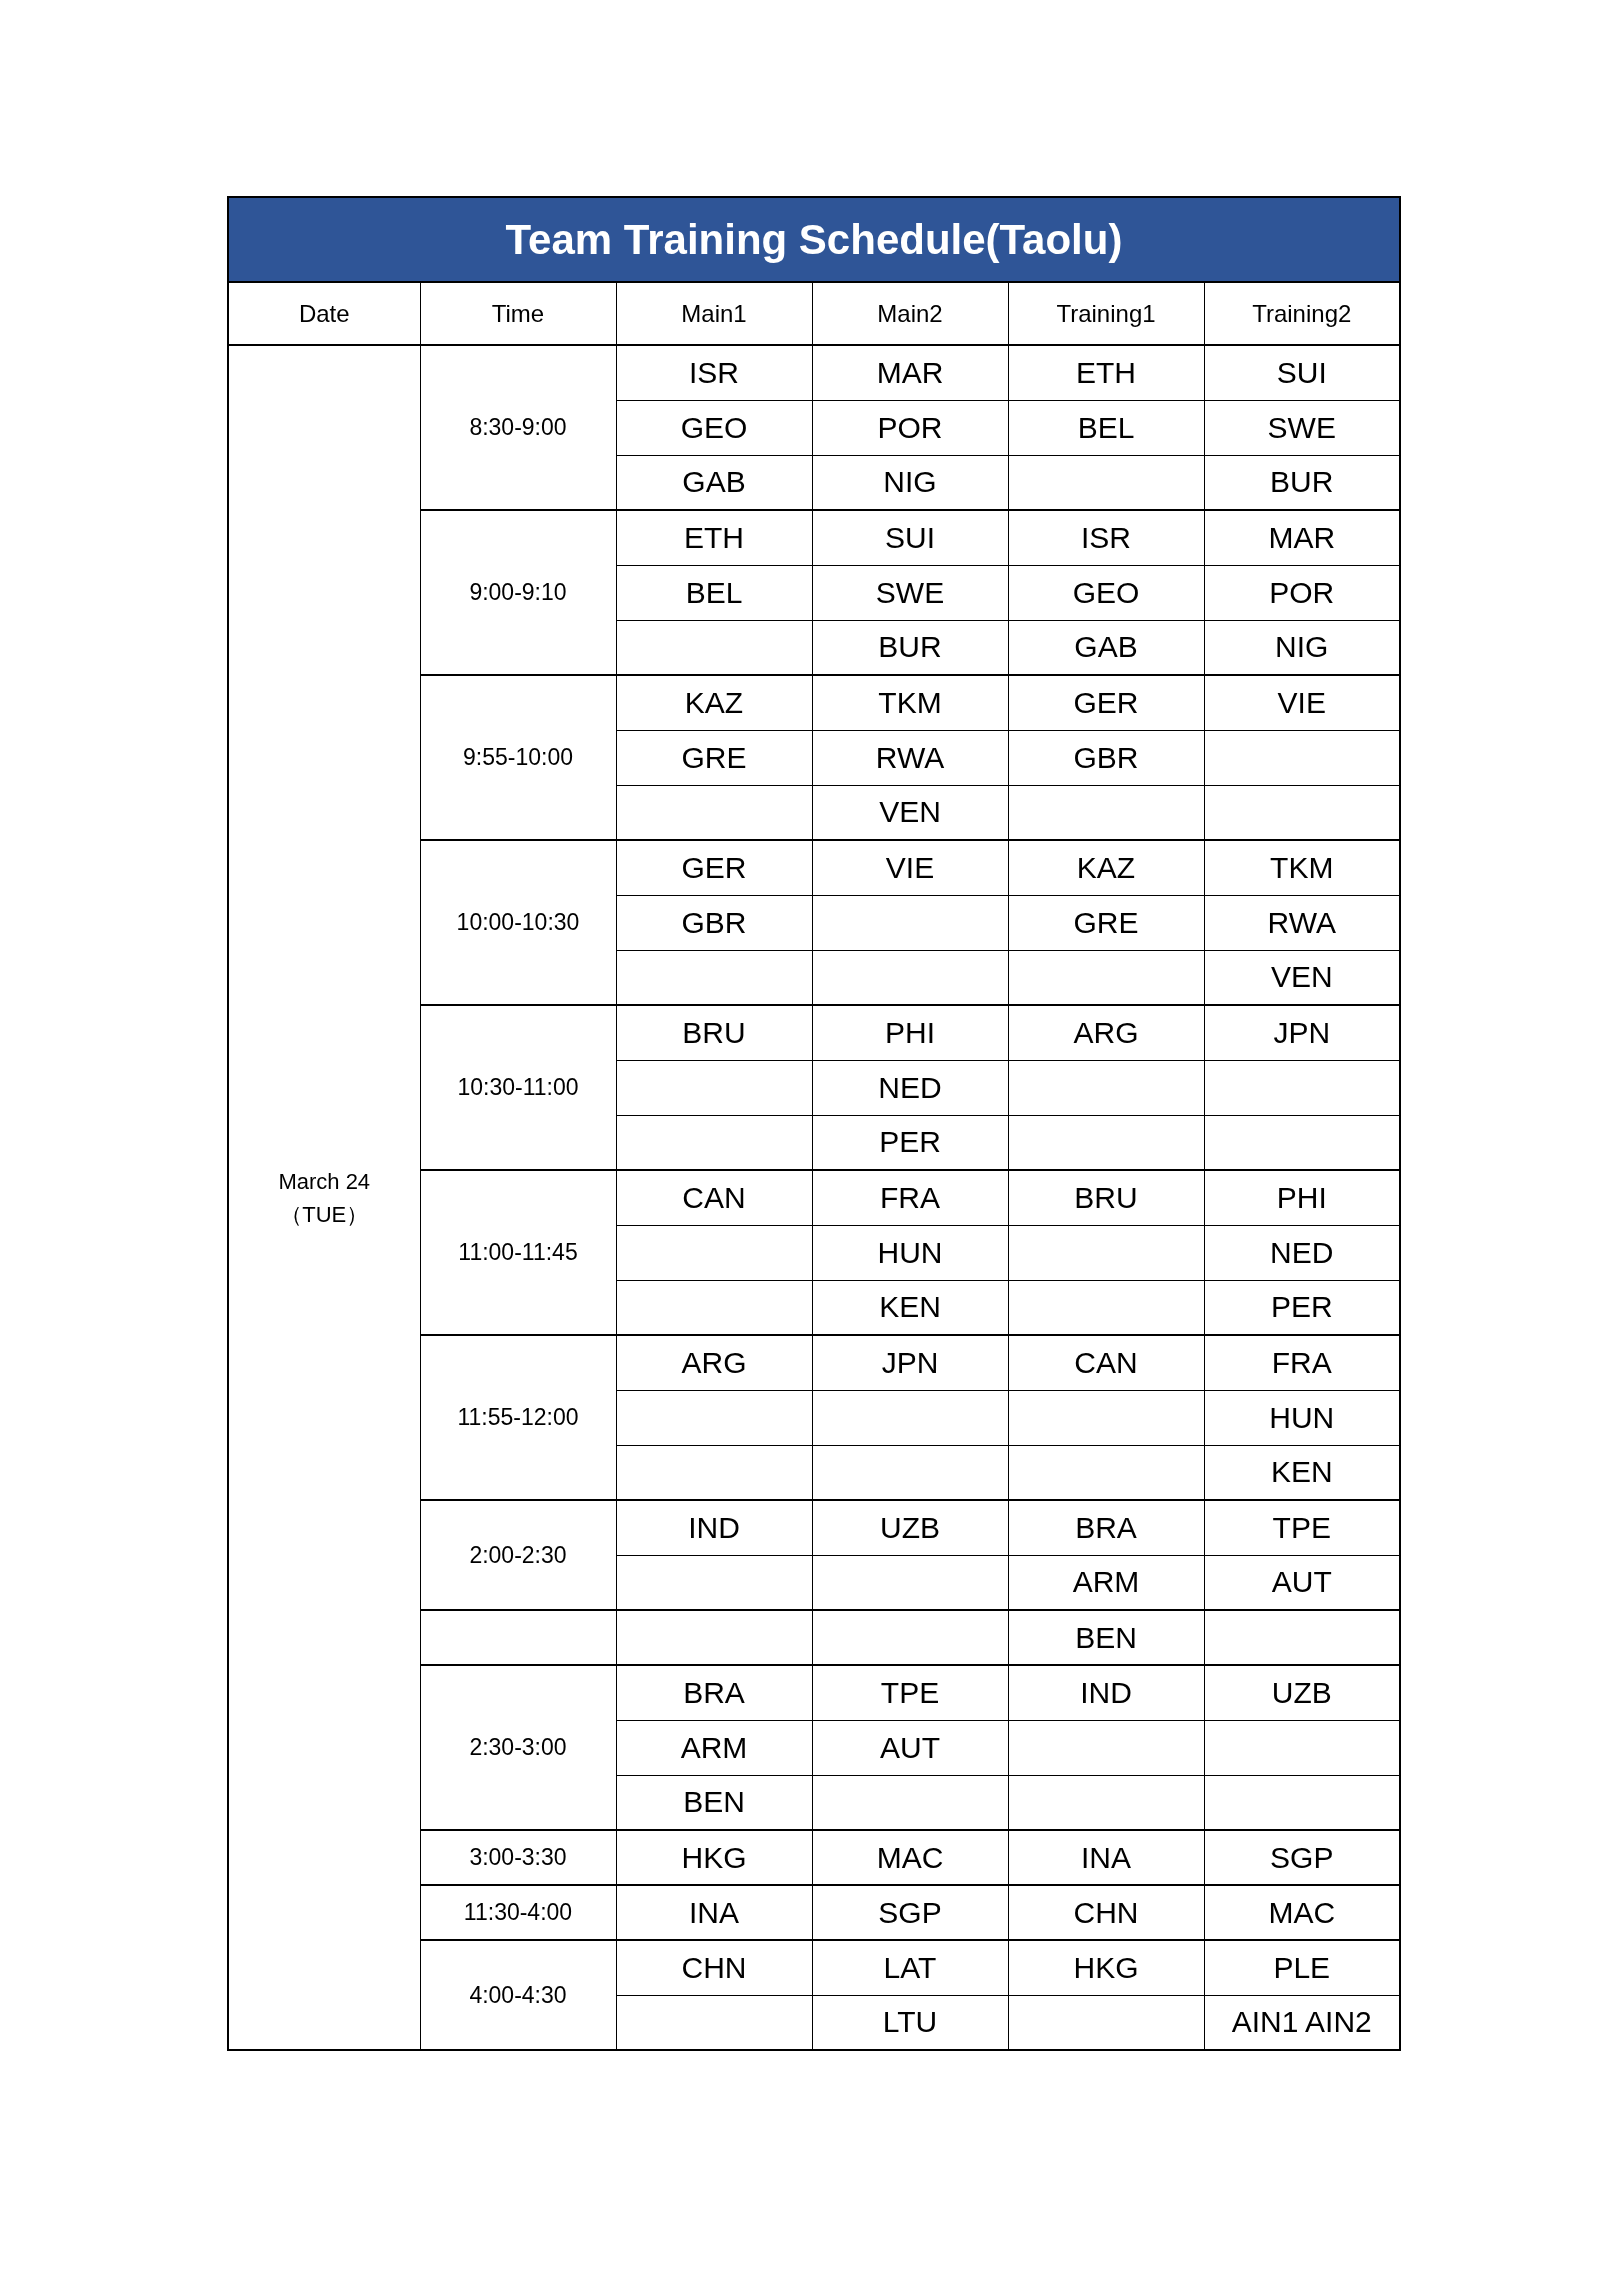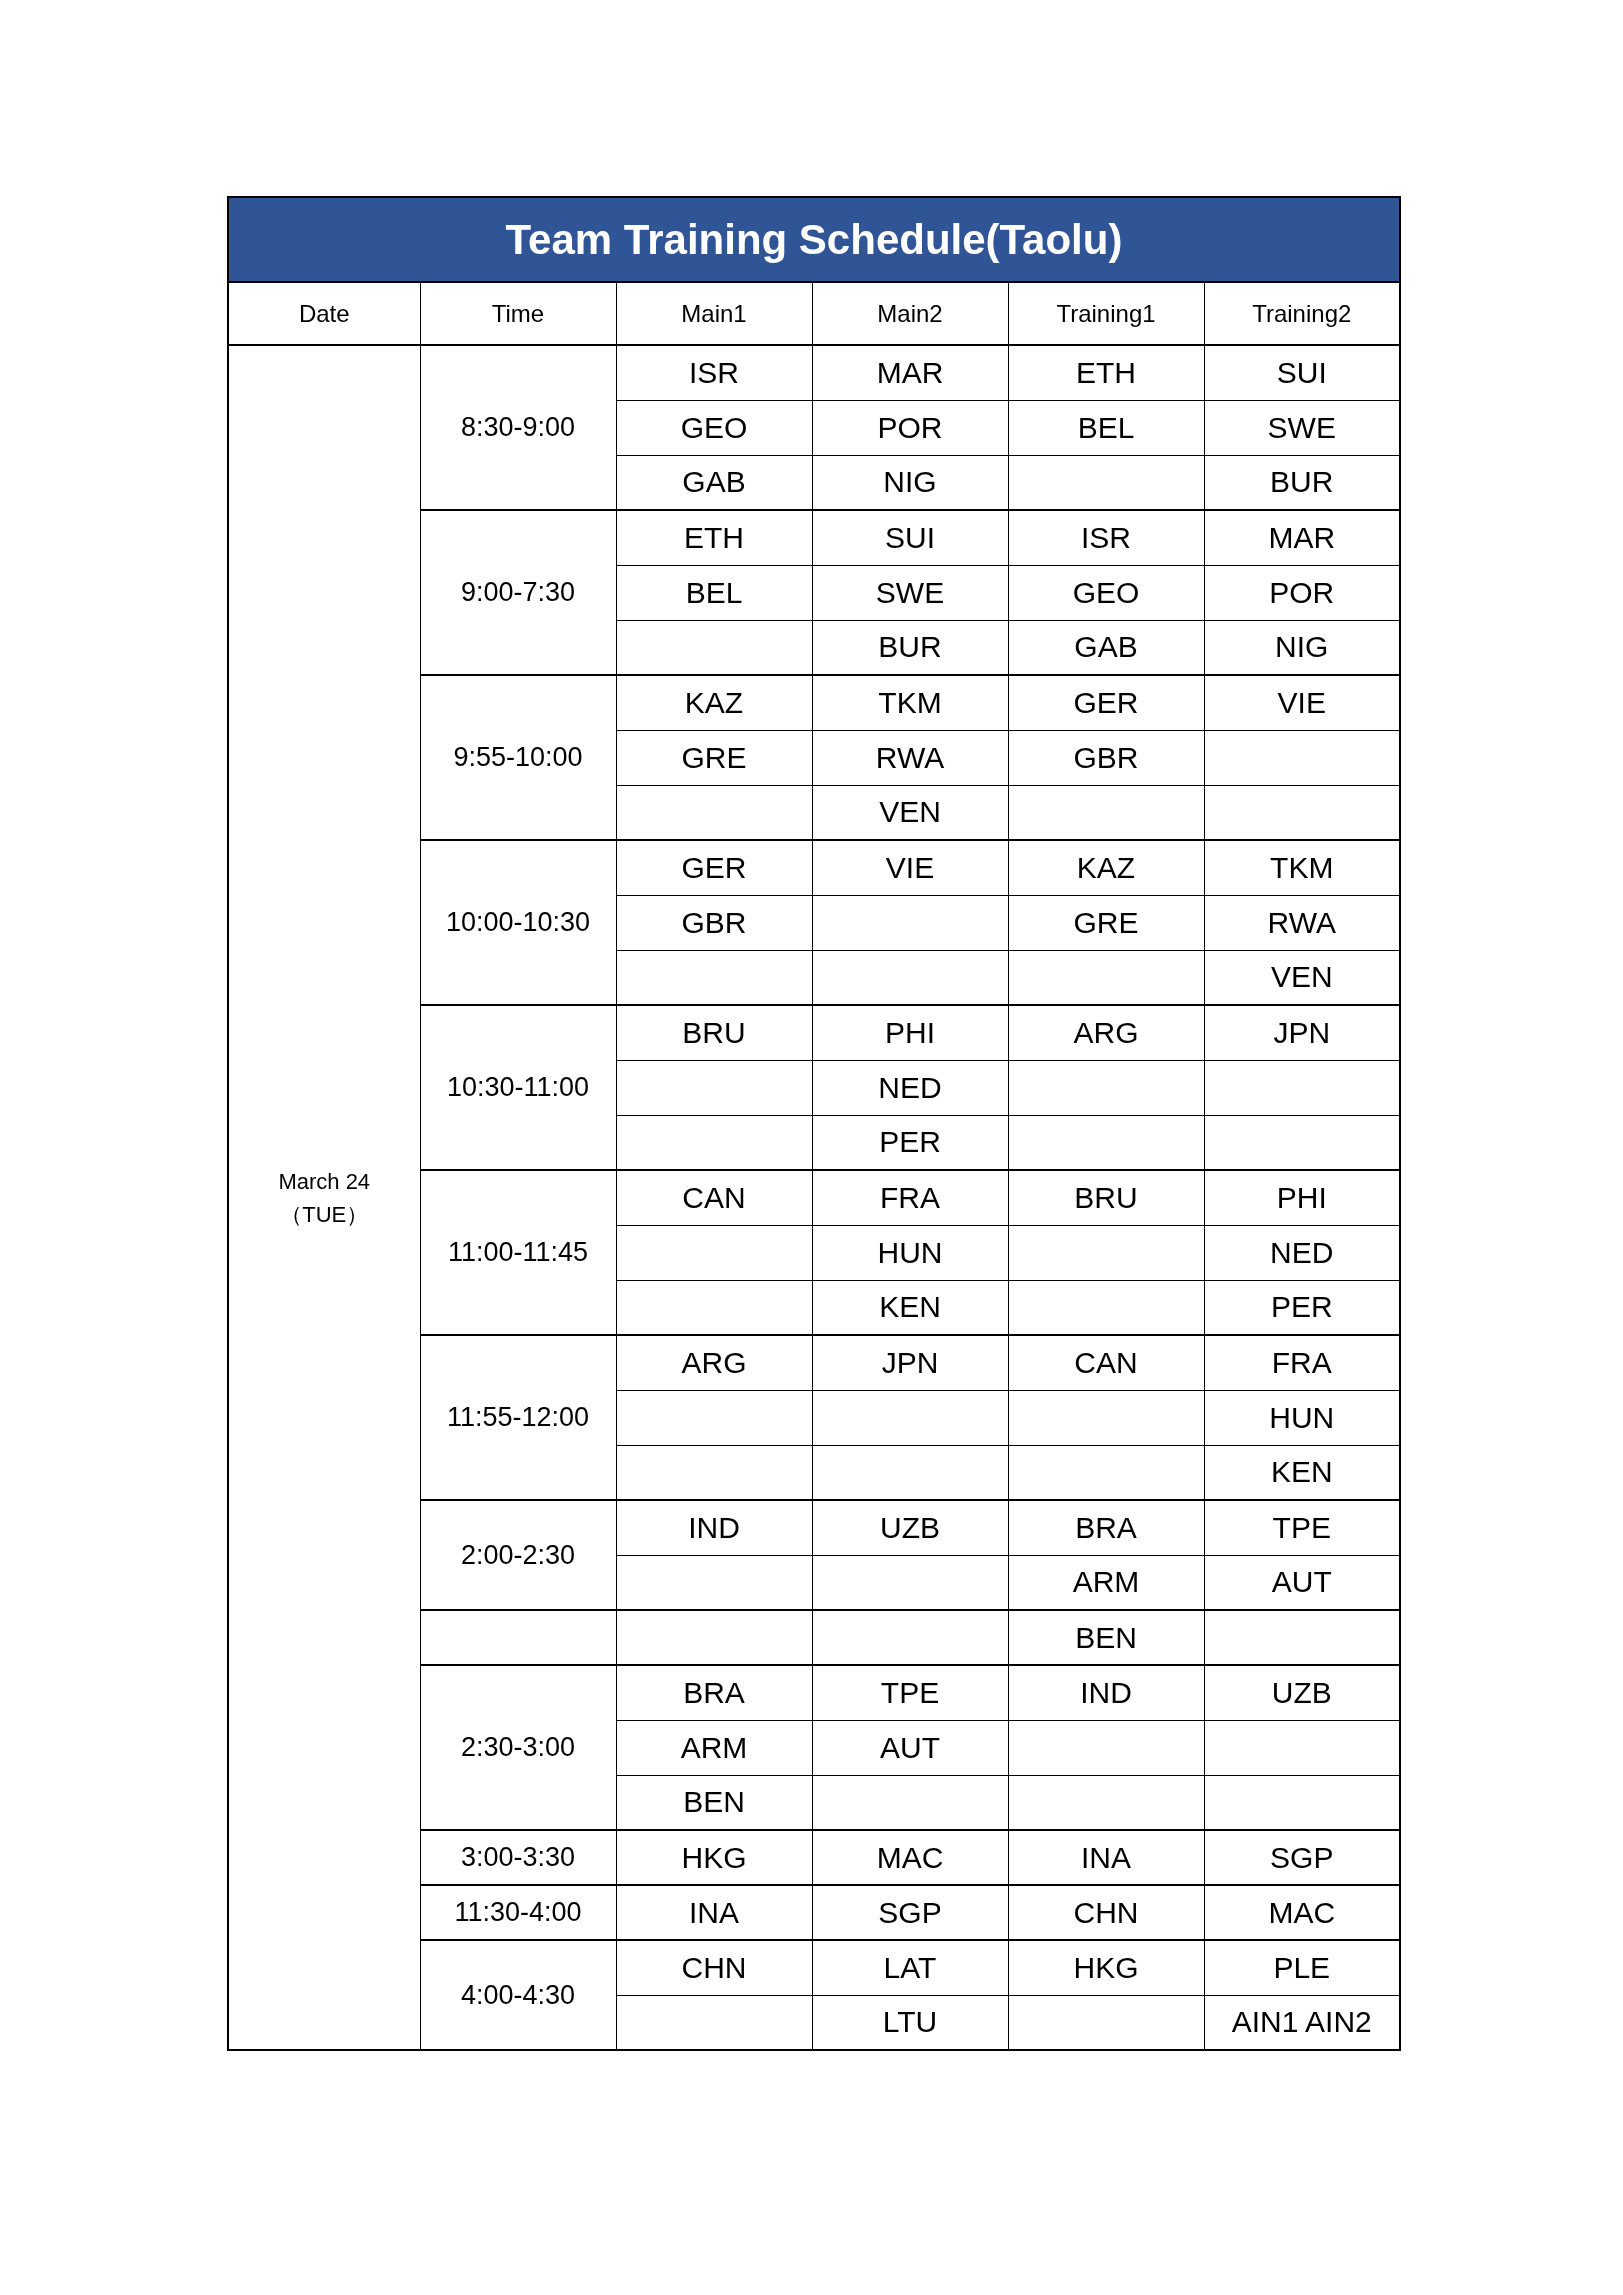--- a/index.html
+++ b/index.html
@@ -53,21 +53,21 @@
     font-size: 24px;
     border-bottom: 2px solid var(--border, #000000);
   }
   tbody tr { height: 55px; }
   td.date-cell {
     font-size: 22px;
     line-height: 1.5;
     border-right: 1.4px solid var(--border, #000000);
   }
   td.time-cell {
-    font-size: 27px;
+    font-size: 23px;
   }
   td.team-cell {
     font-size: 30px;
   }
   .block-top { border-top: 2px solid var(--border, #000000); }
   .sub-top   { border-top: 1.4px solid var(--border, #000000); }
 </style>
 </head>
 <body>
 
@@ -112,21 +112,21 @@
           <td class="team-cell sub-top">BEL</td>
           <td class="team-cell sub-top">SWE</td>
         </tr>
         <tr>
           <td class="team-cell sub-top">GAB</td>
           <td class="team-cell sub-top">NIG</td>
           <td class="team-cell sub-top"></td>
           <td class="team-cell sub-top">BUR</td>
         </tr>
         <tr>
-          <td class="time-cell block-top" rowspan="3">9:00-7:30</td>
+          <td class="time-cell block-top" rowspan="3">9:00-9:10</td>
           <td class="team-cell block-top">ETH</td>
           <td class="team-cell block-top">SUI</td>
           <td class="team-cell block-top">ISR</td>
           <td class="team-cell block-top">MAR</td>
         </tr>
         <tr>
           <td class="team-cell sub-top">BEL</td>
           <td class="team-cell sub-top">SWE</td>
           <td class="team-cell sub-top">GEO</td>
           <td class="team-cell sub-top">POR</td>

